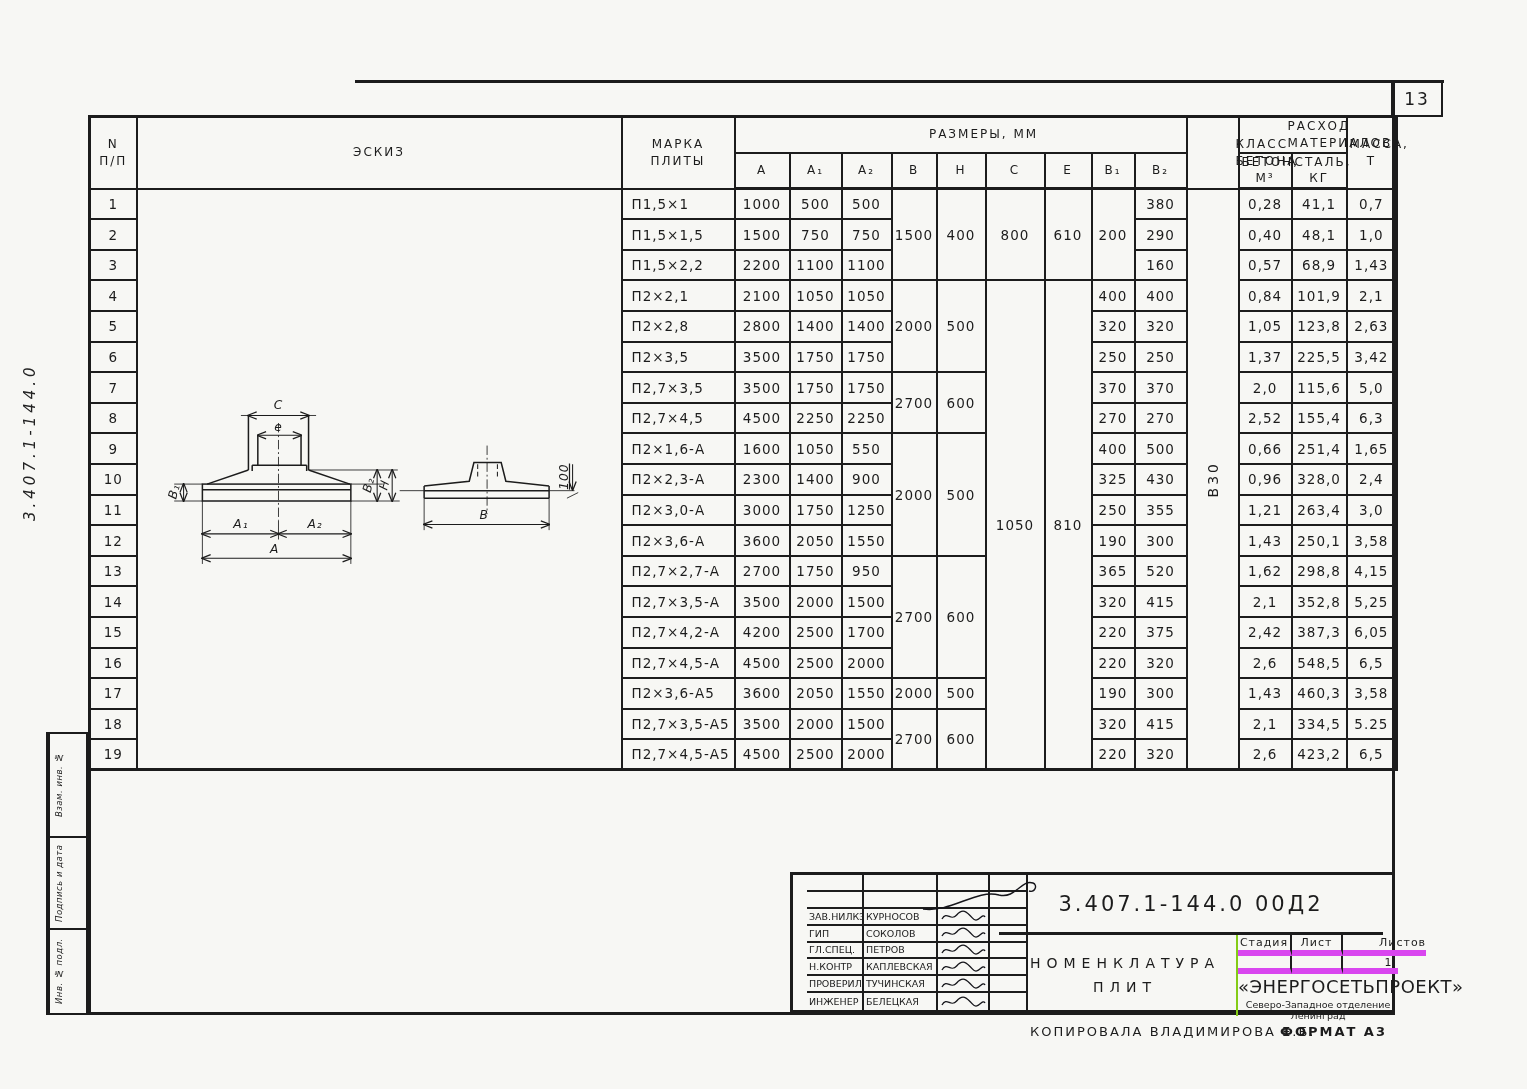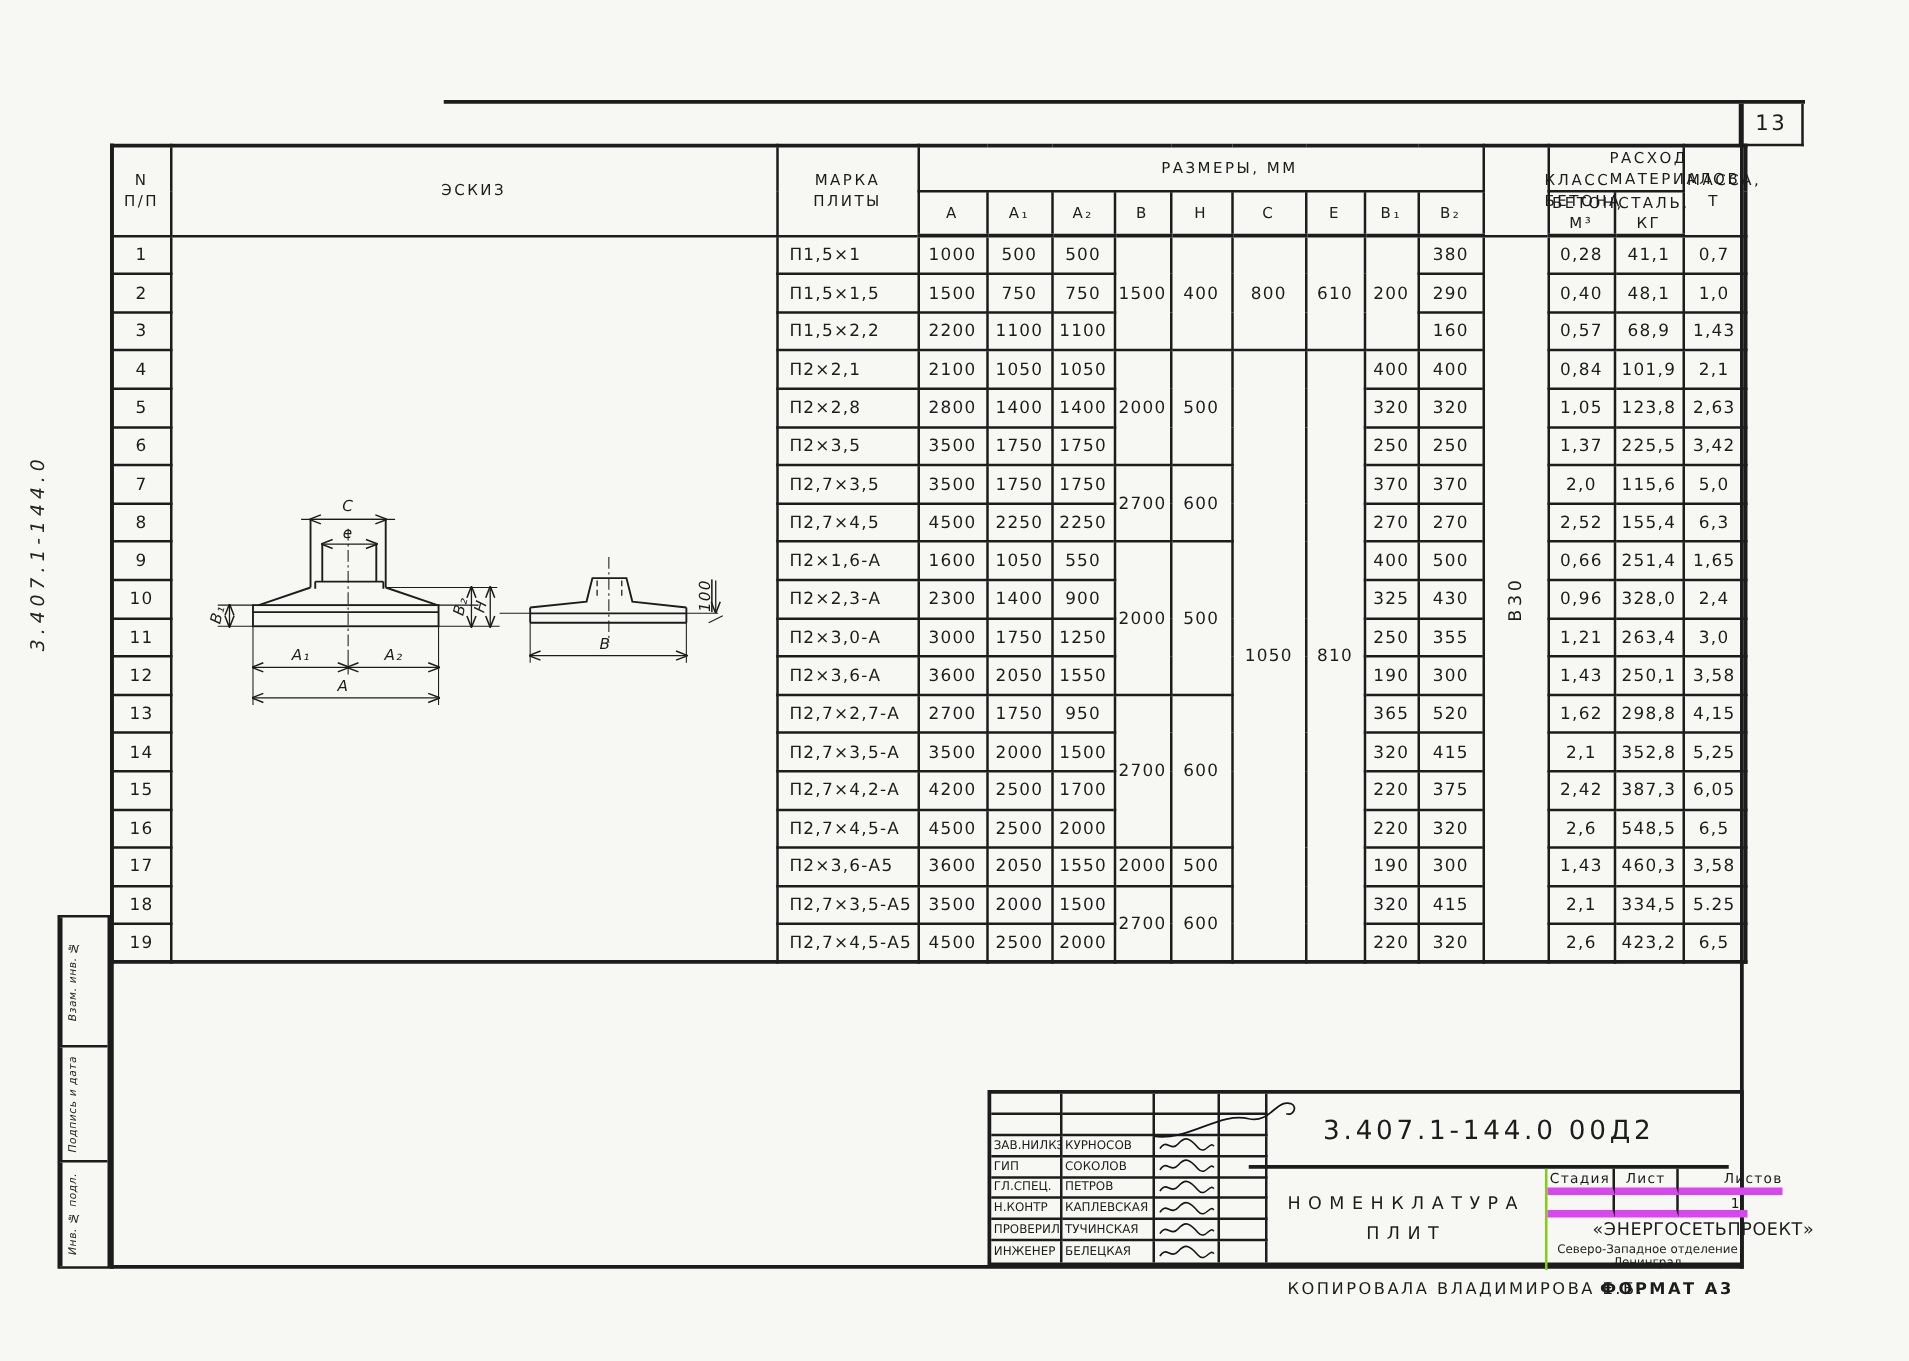--- a/index.html
+++ b/index.html
@@ -57,39 +57,39 @@
   
   .sk  { stroke:#1c1c1c; stroke-width:1.6; fill:none; }
   .thin{ stroke:#1c1c1c; stroke-width:0.9; fill:none; }
   .d   { stroke:#1c1c1c; stroke-width:1.1; fill:none; }
   .cl  { stroke:#1c1c1c; stroke-width:0.9; fill:none; stroke-dasharray:10 3 2 3; }
   .dash{ stroke:#1c1c1c; stroke-width:1.1; fill:none; stroke-dasharray:5 3; }
   .lbl { font:italic 13px "DejaVu Sans", sans-serif; fill:#1c1c1c; }
 
   
   .stamp { left:790px; top:872px; width:605px; height:141px; border:3px solid #1c1c1c; background:transparent; }
-  .sig-grid { position:absolute; left:0; top:0; width:221px; height:100%;
+  .sig-grid { position:absolute; left:14px; top:0; width:221px; height:100%;
     display:grid; grid-template-columns:57px 74px 52px 1fr; grid-auto-rows:1fr; }
   .sg { border-right:2px solid #1c1c1c; border-bottom:2px solid #1c1c1c;
     font-size:9.5px; letter-spacing:0; text-transform:uppercase;
     display:flex; align-items:center; padding:0 1px 0 2px; overflow:hidden; white-space:nowrap; }
   .sg.rowlast { border-bottom:none; }
   .doc-no { position:absolute; left:206px; top:0; width:384px; height:60px; border-bottom:3px solid #1c1c1c;
     display:flex; align-items:center; justify-content:center; font-size:21px; letter-spacing:3px; }
   .title-area { position:absolute; left:221px; top:60px; width:224px; height:81px; border-right:2px solid #84cc16;
     display:flex; flex-direction:column; align-items:center; justify-content:center;
     text-transform:uppercase; font-size:14px; letter-spacing:6px; line-height:1.7; }
   .stage { position:absolute; left:445px; top:60px; width:160px; height:81px; font-size:11px; }
   .stage-row { display:grid; grid-template-columns:54px 51px 1fr; }
   .stage-row > div { border-right:2px solid #1c1c1c; border-bottom:6px solid #d946ef;
     display:flex; align-items:center; justify-content:center; height:21px; letter-spacing:1px; }
   .stage-row > div:last-child { border-right:none;padding-left:36px; }
   .stage-row.vals > div { height:18px; }
   .org { text-align:center; padding-top:2px; line-height:1.25; }
-  .org .o1 { font-size:14px; letter-spacing:0.5px;margin-left:36px; }
+  .org .o1 { font-size:18px; letter-spacing:0.5px; }
   .org .o2 { font-size:9.5px; }
   .flourish { position:absolute; left:128px; top:-6px; pointer-events:none; }
 
   .footer-copy   { left:1030px; top:1024px; font-size:13px; letter-spacing:2px; text-transform:uppercase; }
   .footer-format { left:1280px; top:1024px; font-size:13px; letter-spacing:2px; text-transform:uppercase;font-weight:bold; }
 </style>
 </head>
 <body>
 
 <div class="abs top-rule"></div>

